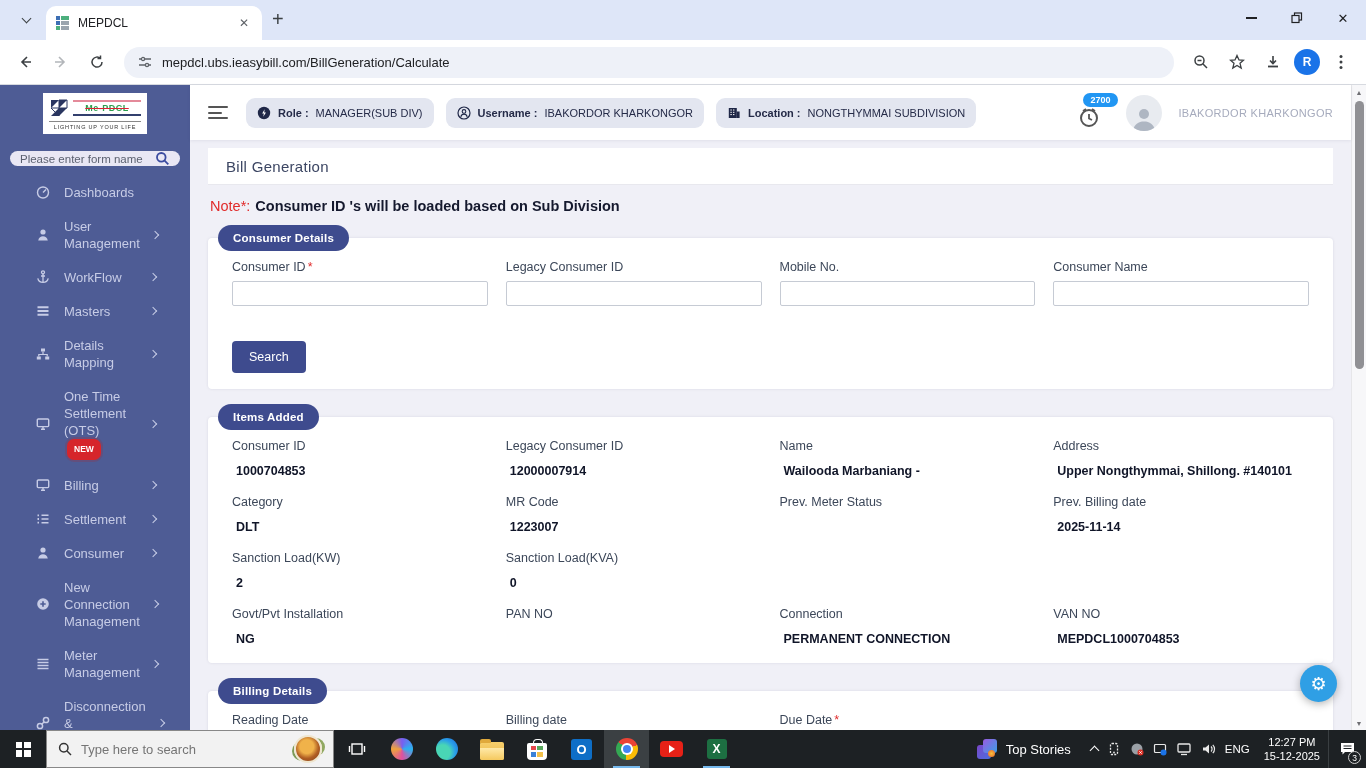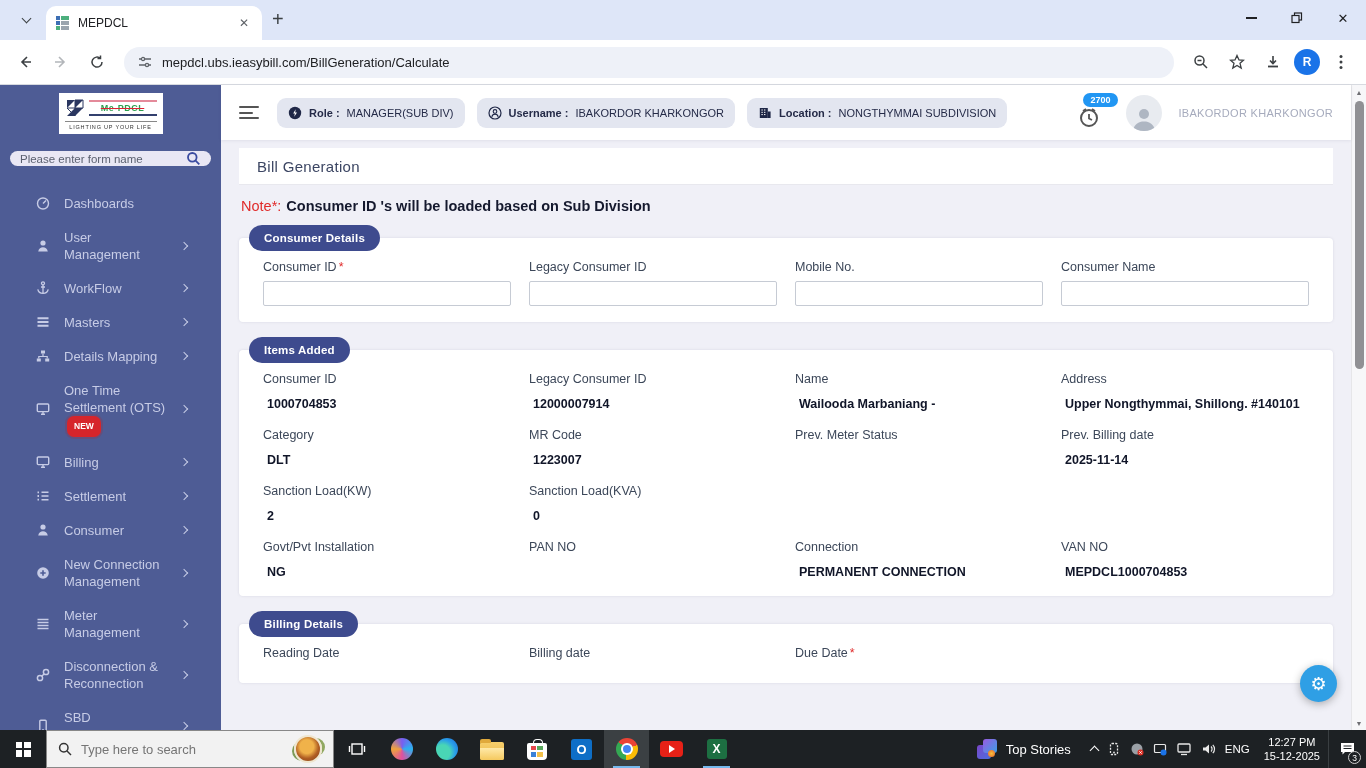--- a/index.html
+++ b/index.html
@@ -26,30 +26,30 @@
   .toolbar { height:45px; background:#fff; display:flex; align-items:center; padding:0 10px; gap:6px; border-bottom:1px solid #d7dae0; }
   .nav-btn { width:30px; height:30px; border-radius:50%; display:flex; align-items:center; justify-content:center; }
   .omnibox { flex:1; height:31px; background:#eef1f8; border-radius:16px; display:flex; align-items:center; gap:10px; padding:0 14px; margin:0 6px; }
   .url-text { font-size:13px; color:#202124; }
   .profile-btn { width:26px; height:26px; border-radius:50%; background:#1a73e8; color:#fff; font-size:12px; font-weight:bold; display:flex; align-items:center; justify-content:center; }
 
   
   .workspace { position:absolute; top:85px; left:0; right:0; bottom:38px; display:flex; }
 
   
-  .sidebar { width:221px; background:#4e5c95; color:#c7cce6; flex-shrink:0; display:flex; flex-direction:column; overflow:hidden; }
+  .sidebar { width:190px; background:#4e5c95; color:#c7cce6; flex-shrink:0; display:flex; flex-direction:column; overflow:hidden; }
   .logo-box { width:104px; background:#fff; margin:8px auto 4px; padding:5px 6px 4px; }
   .logo-top { display:flex; align-items:center; gap:4px; }
   .pinwheel { width:20px; height:20px; flex-shrink:0; }
   .logo-brand-wrap { flex:1; }
   .logo-line-pink { height:2px; background:#e48a9a; margin-bottom:1px; }
   .logo-brand { color:#2e9e4f; font-weight:bold; font-size:9px; letter-spacing:.5px; text-align:center; text-decoration:line-through; text-decoration-color:#d23; }
   .logo-line-blue { height:2px; background:#33406e; margin-top:1px; }
   .logo-tagline { font-size:5.5px; color:#333; letter-spacing:.8px; margin-top:3px; text-align:center; border-top:1px solid #888; padding-top:2px; }
-  .side-search { margin:13px 10px 16px; height:30px; background:#e9e7f4; border-radius:15px; display:flex; align-items:center; padding:0 10px; gap:6px; }
+  .side-search { margin:13px 10px 5px; height:30px; background:#e9e7f4; border-radius:15px; display:flex; align-items:center; padding:0 10px; gap:6px; }
   .side-search input { flex:1; border:none; background:transparent; outline:none; font-size:11.5px; color:#3c415c; font-family:inherit; min-width:0; }
   .side-search input::placeholder { color:#5c6170; }
   .menu { flex:1; padding:4px 16px; }
   .menu-item { display:flex; align-items:center; gap:12px; padding:8.5px 14px 8.5px 18px; font-size:13px; line-height:17px; }
   .mi-icon { width:18px; flex-shrink:0; display:flex; justify-content:center; color:#c7cce6; }
   .mi-label { flex:1; }
   .chev-right { width:6px; height:6px; border-right:1.8px solid #c7cce6; border-top:1.8px solid #c7cce6; transform:rotate(45deg); flex-shrink:0; margin-right:4px; }
   .new-badge { background:#d6252b; color:#fff; font-size:8.5px; font-weight:bold; padding:2px 7px; border-radius:7px; display:inline-block; margin-left:3px; box-shadow:0 0 0 2px #b71c1c33; }
 
   
@@ -456,20 +456,23 @@
               <input class="tinput" type="text" style="">
             </div>
             <div class="field">
               <label>Mobile No.</label>
               <input class="tinput" type="text" style="">
             </div>
             <div class="field">
               <label>Consumer Name</label>
               <input class="tinput" type="text" style="">
             </div>
+            <div class="field">
+              <button class="search-btn">Search</button>
+            </div>
           </div>
         </div>
 
         <div class="card">
           <div class="pill">Items Added</div>
           <div class="fgrid">
             <div class="ifield">
                 <div class="ilabel">Consumer ID</div>
                 <div class="ival">1000704853</div>
               </div>

